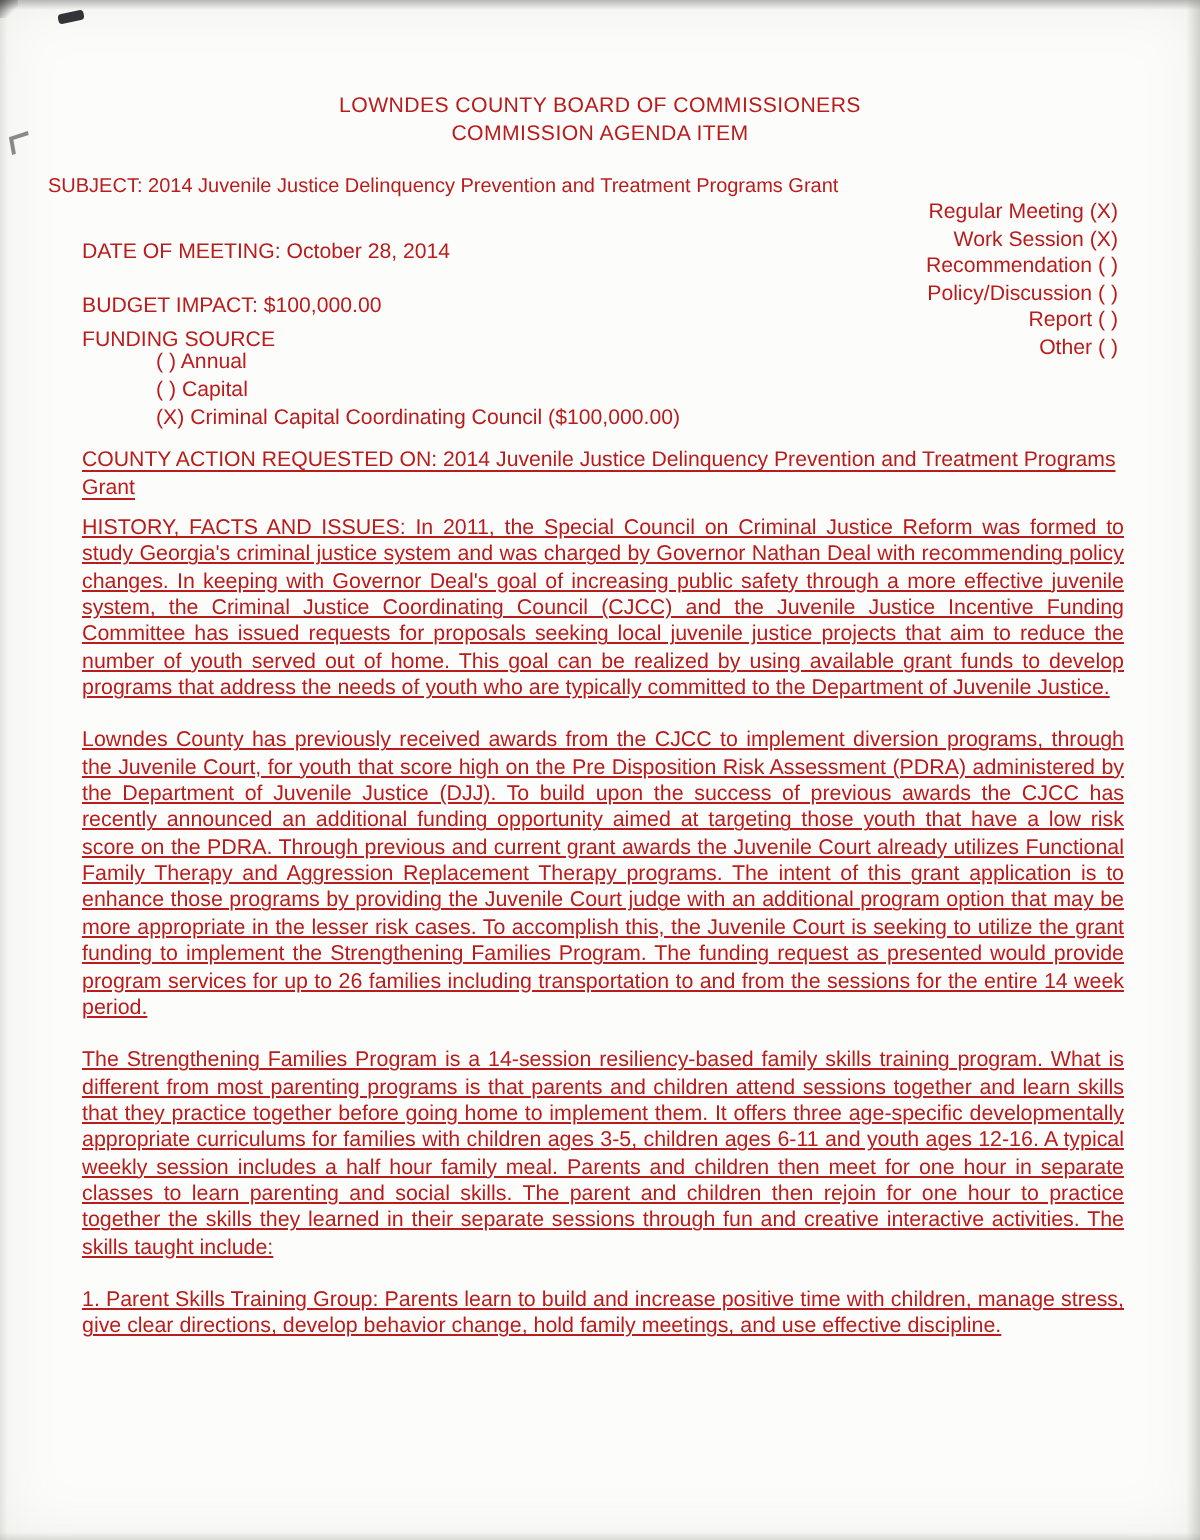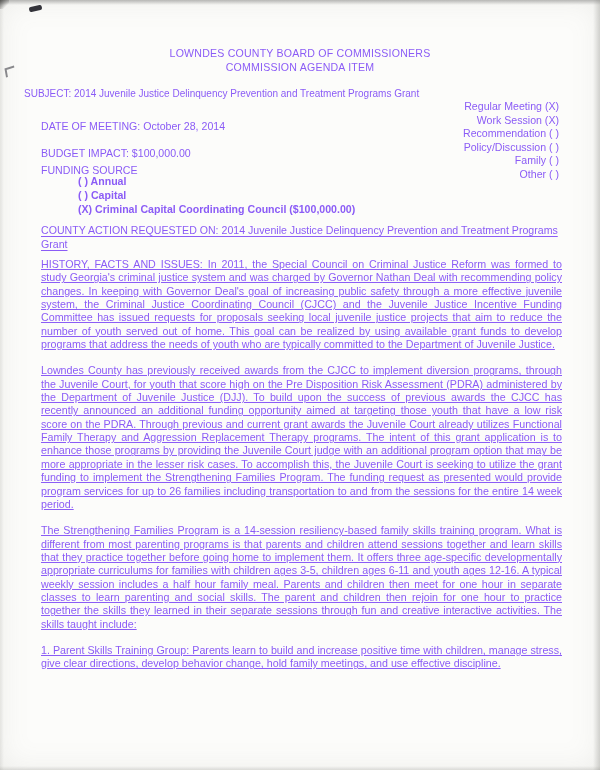--- a/index.html
+++ b/index.html
@@ -6,21 +6,21 @@
   body {
     background:#e8e8e6;
     font-family:"Liberation Sans","DejaVu Sans",sans-serif;
     width:600px;
   }
   .page {
     position:relative;
     width:600px;
     height:770px;
     background:#fcfcfa;
-    color:#8b5cf6;
+    color:#b91c1c;
     overflow:hidden;
     box-shadow:inset 0 0 30px rgba(120,120,115,0.12);
   }
   
   .scan-edge-top    { position:absolute; top:0; left:0; right:0; height:5px;
                       background:linear-gradient(to bottom,#b6b6b4,rgba(235,235,233,0)); }
   .scan-edge-right  { position:absolute; top:0; right:0; bottom:0; width:7px;
                       background:linear-gradient(to left,rgba(140,140,135,0.35),rgba(140,140,135,0)); }
   .scan-edge-left   { position:absolute; top:0; left:0; bottom:0; width:4px;
                       background:linear-gradient(to right,rgba(150,150,145,0.18),rgba(150,150,145,0)); }
@@ -37,21 +37,21 @@
                  transform:rotate(-18deg) skewX(-8deg); }
 
   .header { position:absolute; top:47px; left:0; width:100%; text-align:center;
             font-size:10.6px; line-height:13.5px; letter-spacing:0.2px; }
   .subject { position:absolute; top:88px; left:24px; font-size:10px; white-space:nowrap; }
   .meeting-types { position:absolute; top:100px; right:41px; text-align:right;
                    font-size:10.6px; line-height:13.6px;margin-left:12px; }
   .date-line    { position:absolute; top:120px; left:41px; font-size:10.6px; }
   .budget-line  { position:absolute; top:147px; left:41px; font-size:10.6px; }
   .funding-label{ position:absolute; top:164px; left:41px; font-size:10.6px; }
-  .funding-options { position:absolute; top:174px; left:78px; font-size:10.6px; line-height:14px;font-weight:bold; }
+  .funding-options { position:absolute; top:174px; left:78px; font-size:10.6px; line-height:14px; }
   .county-action { position:absolute; top:224px; left:41px; width:521px;
                    font-size:10.6px; line-height:13.6px;
                    text-decoration:underline; text-underline-offset:2px; }
   .body-text { position:absolute; top:258px; left:41px; width:521px;
                font-size:10.7px; line-height:13.35px; text-align:justify; }
   .body-text p { margin-bottom:13px;text-decoration:underline; }
 </style>
 </head>
 <body>
 
@@ -70,21 +70,21 @@
     <div>COMMISSION AGENDA ITEM</div>
   </div>
 
   <div class="subject">SUBJECT: 2014 Juvenile Justice Delinquency Prevention and Treatment Programs Grant</div>
 
   <div class="meeting-types">
     <div>Regular Meeting (X)</div>
     <div>Work Session (X)</div>
     <div>Recommendation ( )</div>
     <div>Policy/Discussion ( )</div>
-    <div>Family ( )</div>
+    <div>Report ( )</div>
     <div>Other ( )</div>
   </div>
 
   <div class="date-line">DATE OF MEETING: October 28, 2014</div>
   <div class="budget-line">BUDGET IMPACT: $100,000.00</div>
   <div class="funding-label">FUNDING SOURCE</div>
 
   <div class="funding-options">
     <div>( )  Annual</div>
     <div>( )  Capital</div>

